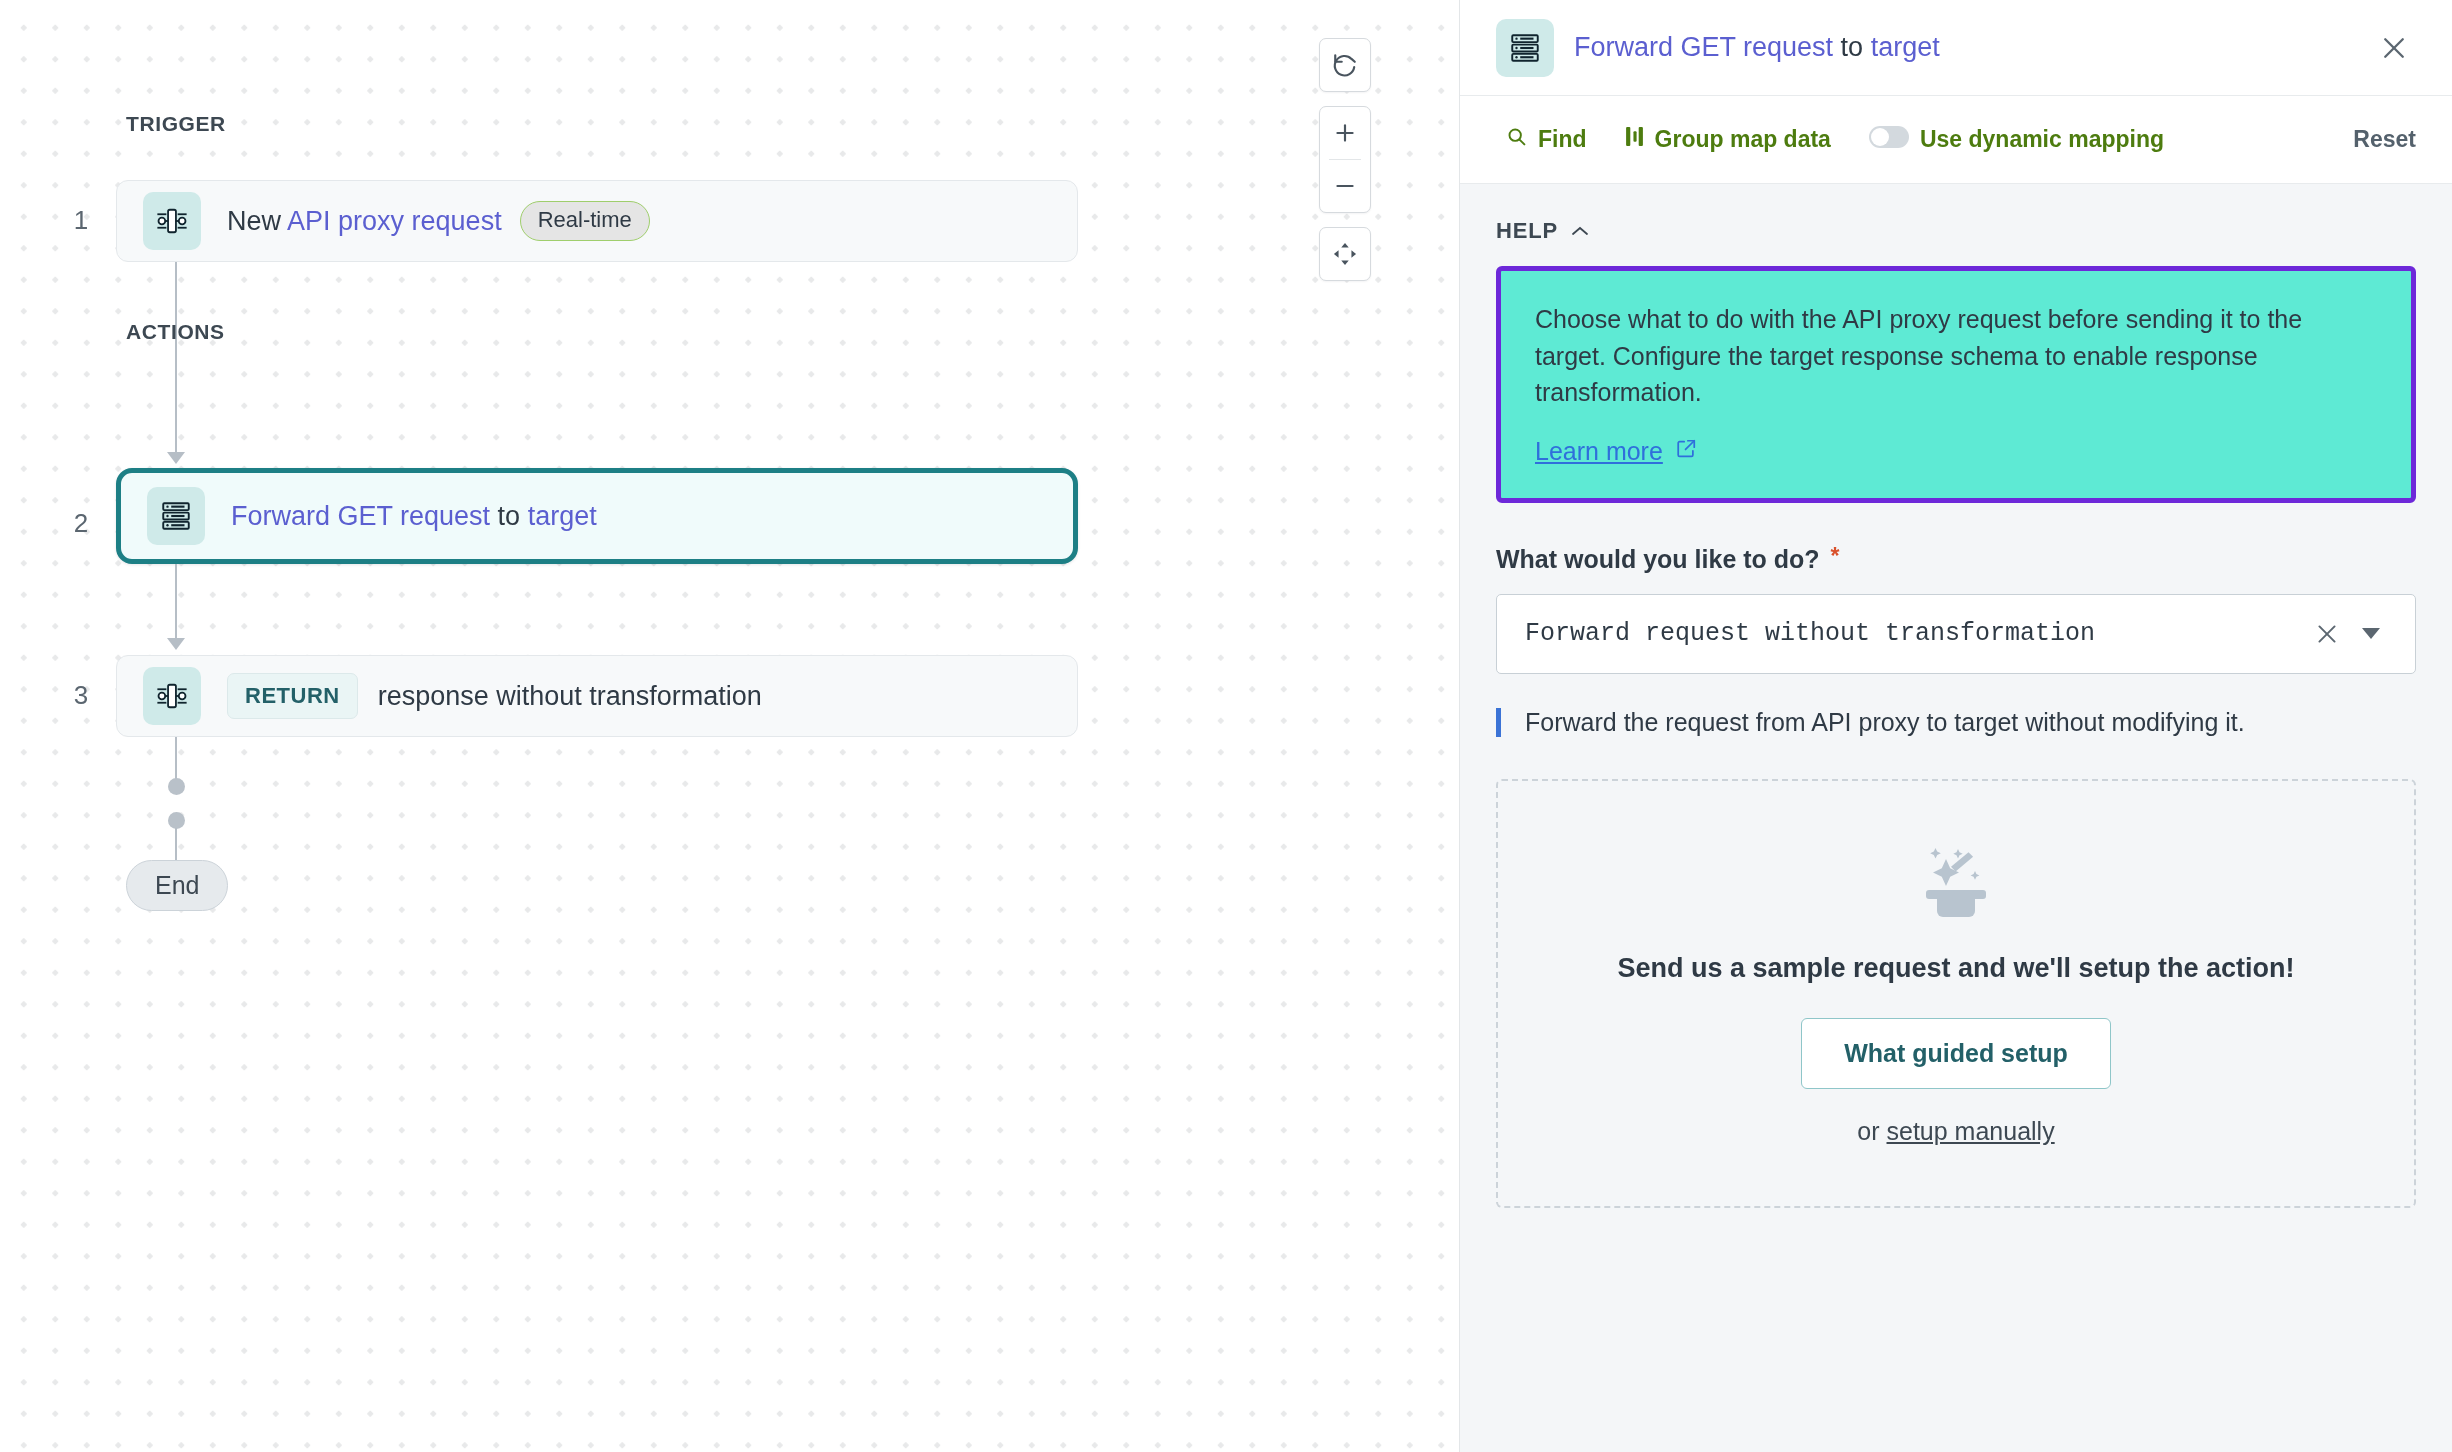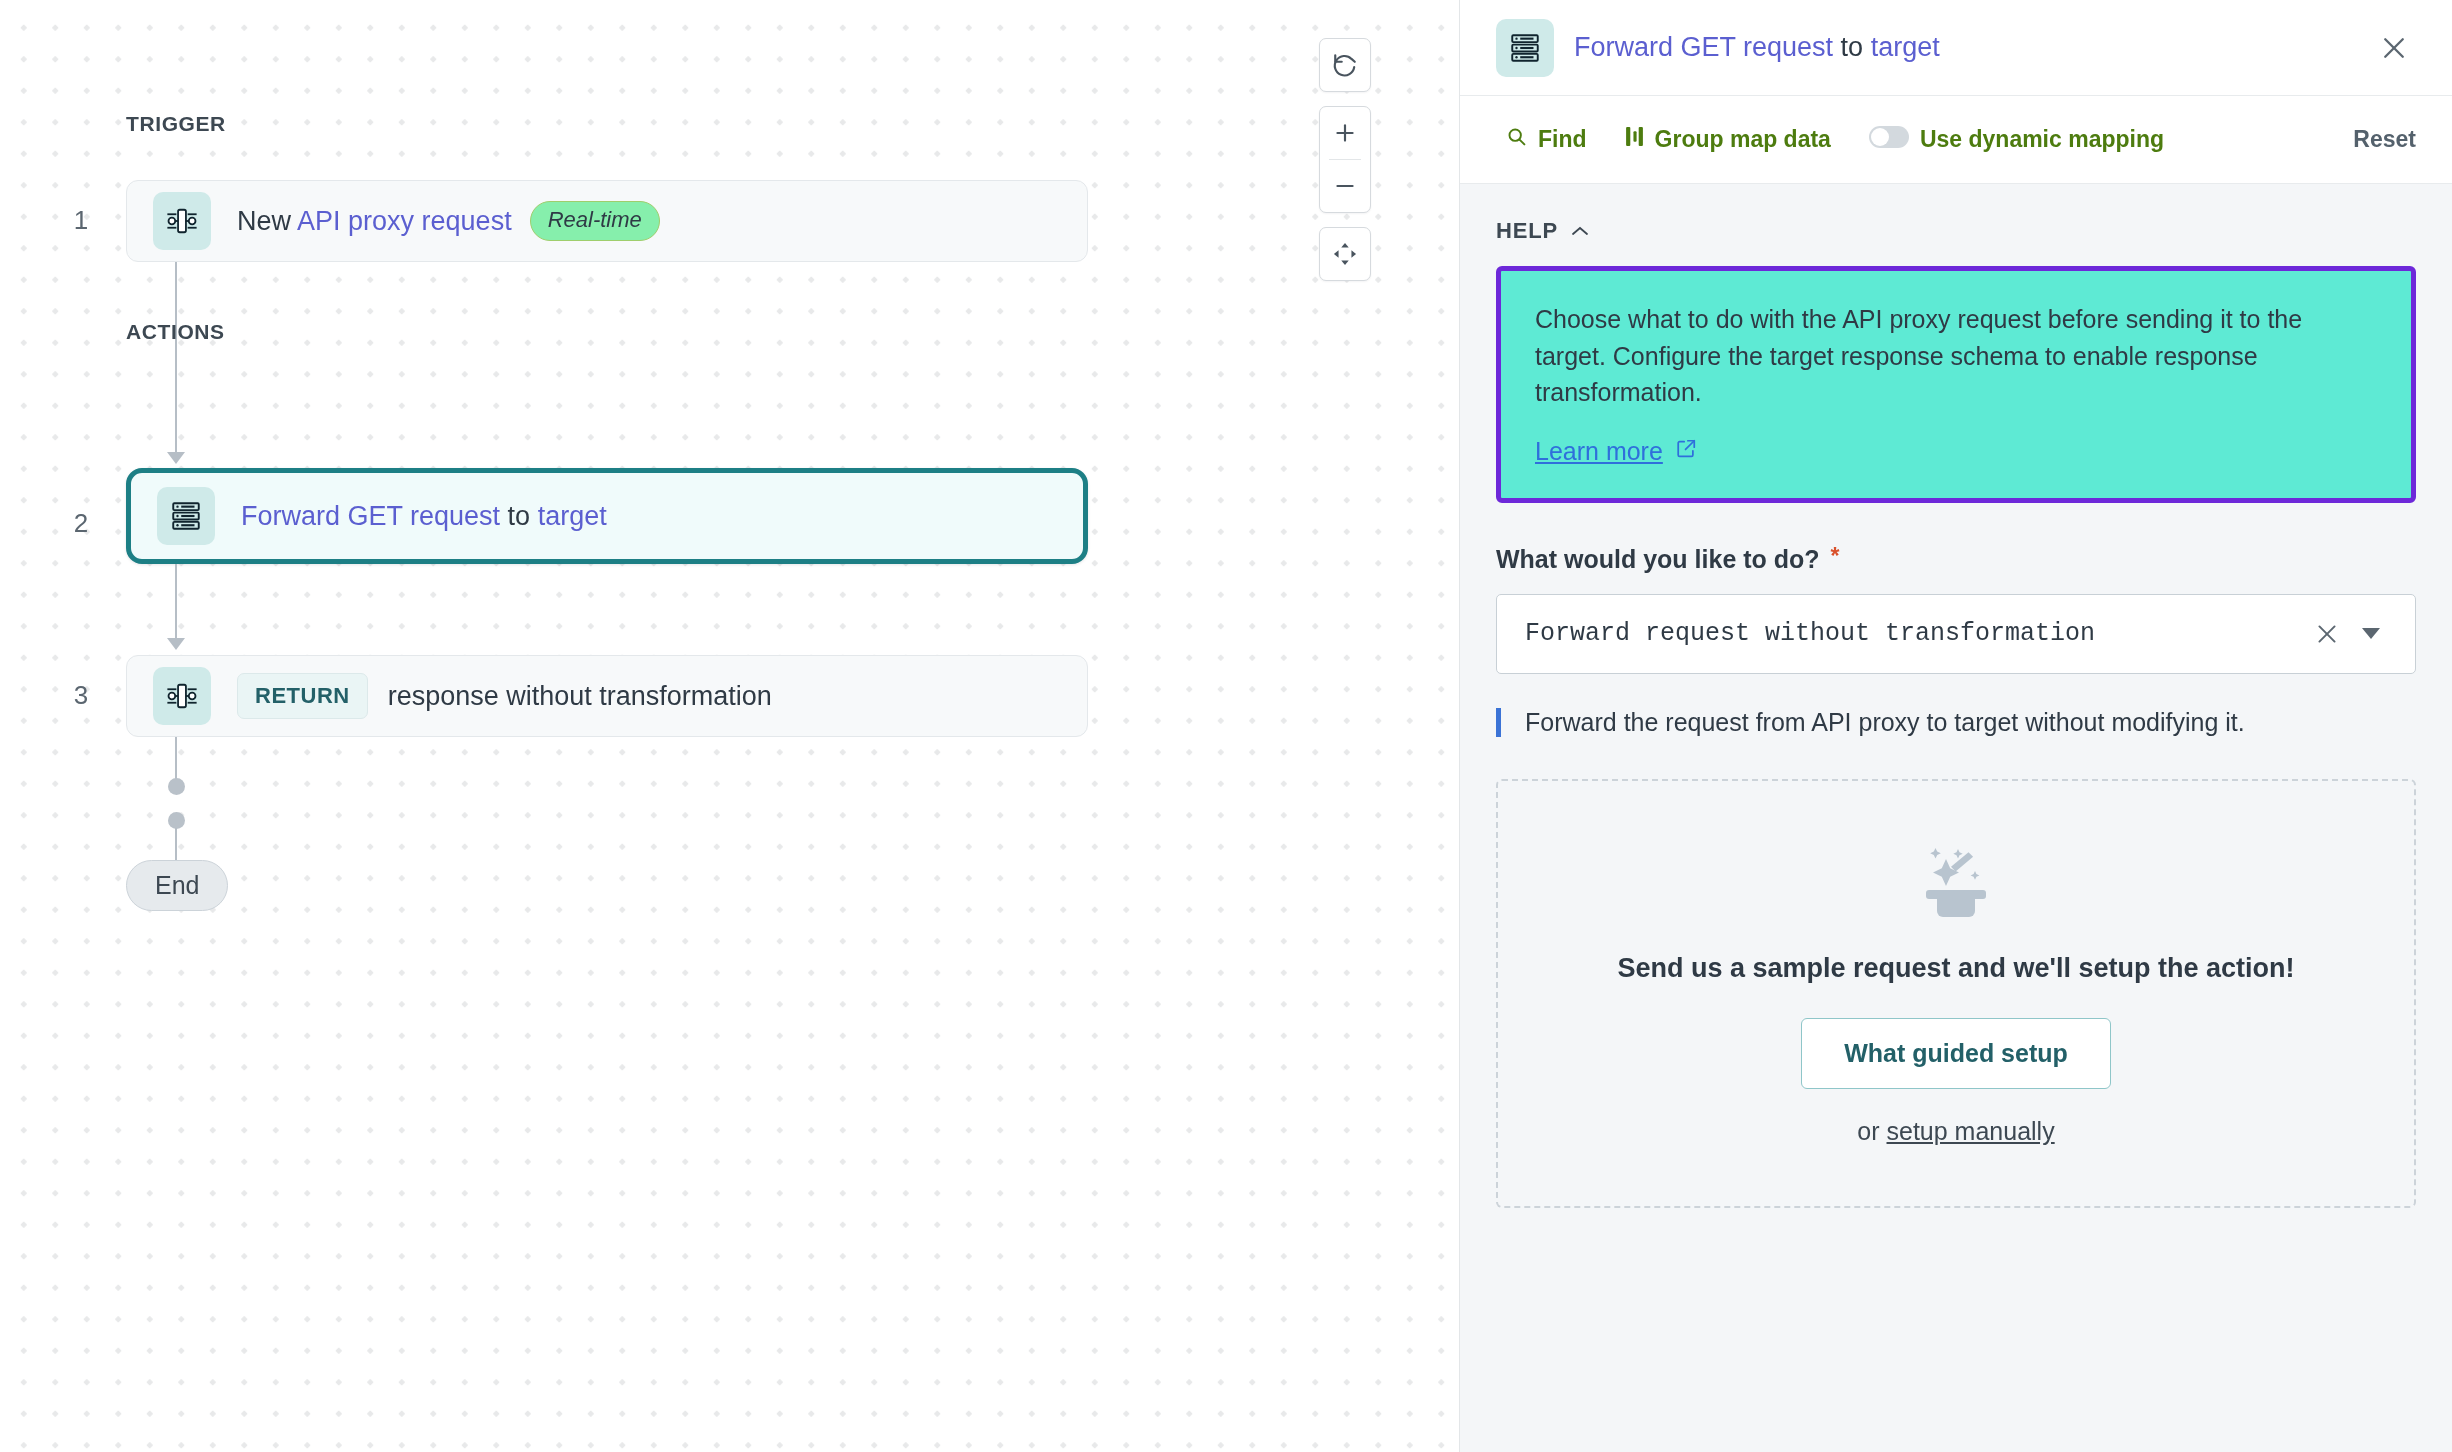--- a/index.html
+++ b/index.html
@@ -67,21 +67,21 @@
     border-left: 9px solid transparent; border-right: 9px solid transparent;
     border-top: 12px solid #b6bec6;
   }
   .conn-dot {
     position: absolute; left: 168px;
     width: 17px; height: 17px; border-radius: 50%; background: #b9c1c9;
   }
 
   
   .node {
-    position: absolute; left: 126px; width: 962px;
+    position: absolute; left: 116px; width: 962px;
     background: #f7f9fa; border: 1px solid #e4e8eb; border-radius: 12px;
     display: flex; align-items: center; padding: 0 26px;
     height: 82px;
   }
   .node.selected {
     background: #f0fbfb;
     border: 5px solid #1d7f85;
     border-radius: 16px;
     height: 96px;
     box-shadow: 0 1px 3px rgba(16,24,40,0.10);
@@ -91,22 +91,22 @@
     background: #cfeae9; display: flex; align-items: center; justify-content: center;
     flex: none; margin-right: 26px;
   }
   .node-title { font-size: 27px; color: #2f3a45; white-space: nowrap; }
   .node-title .lnk { color: #5b5fd0; }
   .node-title .plain { color: #2f3a45; }
 
   .pill-realtime {
     display: inline-flex; align-items: center;
     margin-left: 18px; padding: 5px 17px 7px;
-    background: #86efac; border: 1.5px solid #9fce6c; border-radius: 999px;
-    font-size: 22px; color: #2f3a45; white-space: nowrap; font-style: italic;
+    background: #e5e5e5; border: 1.5px solid #9fce6c; border-radius: 999px;
+    font-size: 22px; color: #2f3a45; white-space: nowrap;
   }
   .chip-return {
     display: inline-flex; align-items: center; justify-content: center;
     padding: 9px 17px; margin-right: 20px;
     background: #eaf5f5; border: 1px solid #dce9ea; border-radius: 7px;
     font-size: 22px; font-weight: 700; color: #236068; letter-spacing: 0.5px;
   }
   .end-pill {
     position: absolute; left: 126px; top: 860px;
     padding: 10px 28px; background: #e6eaed; border: 1px solid #ccd3d9;

